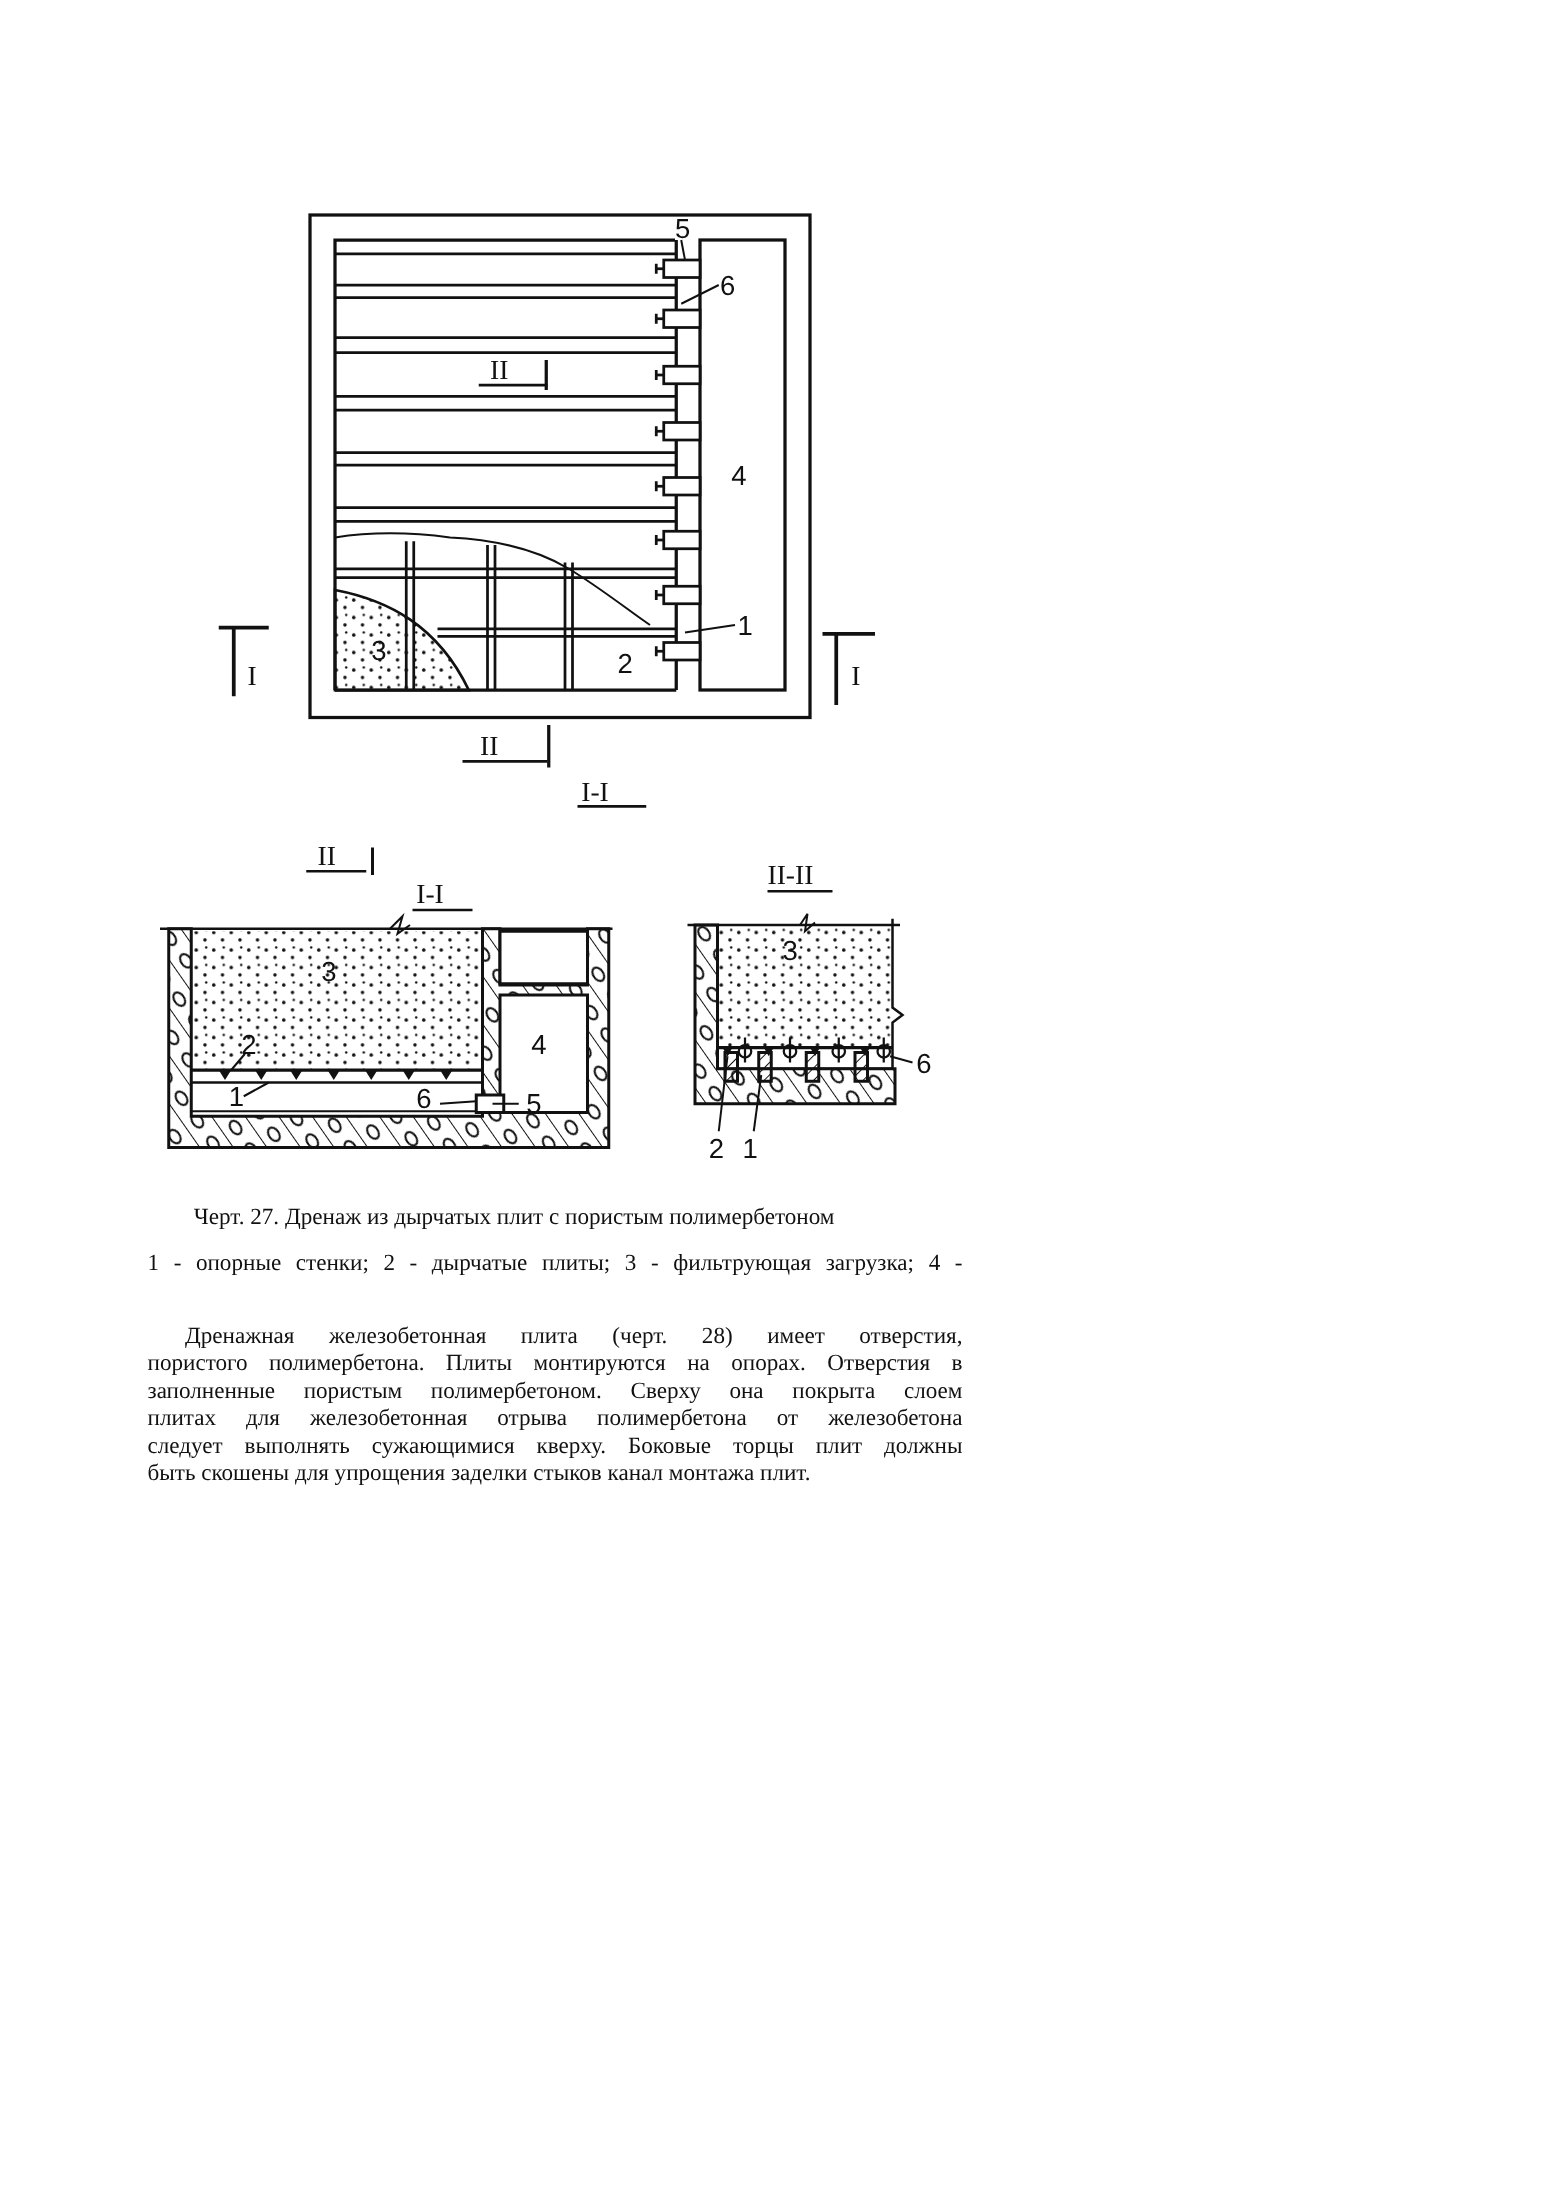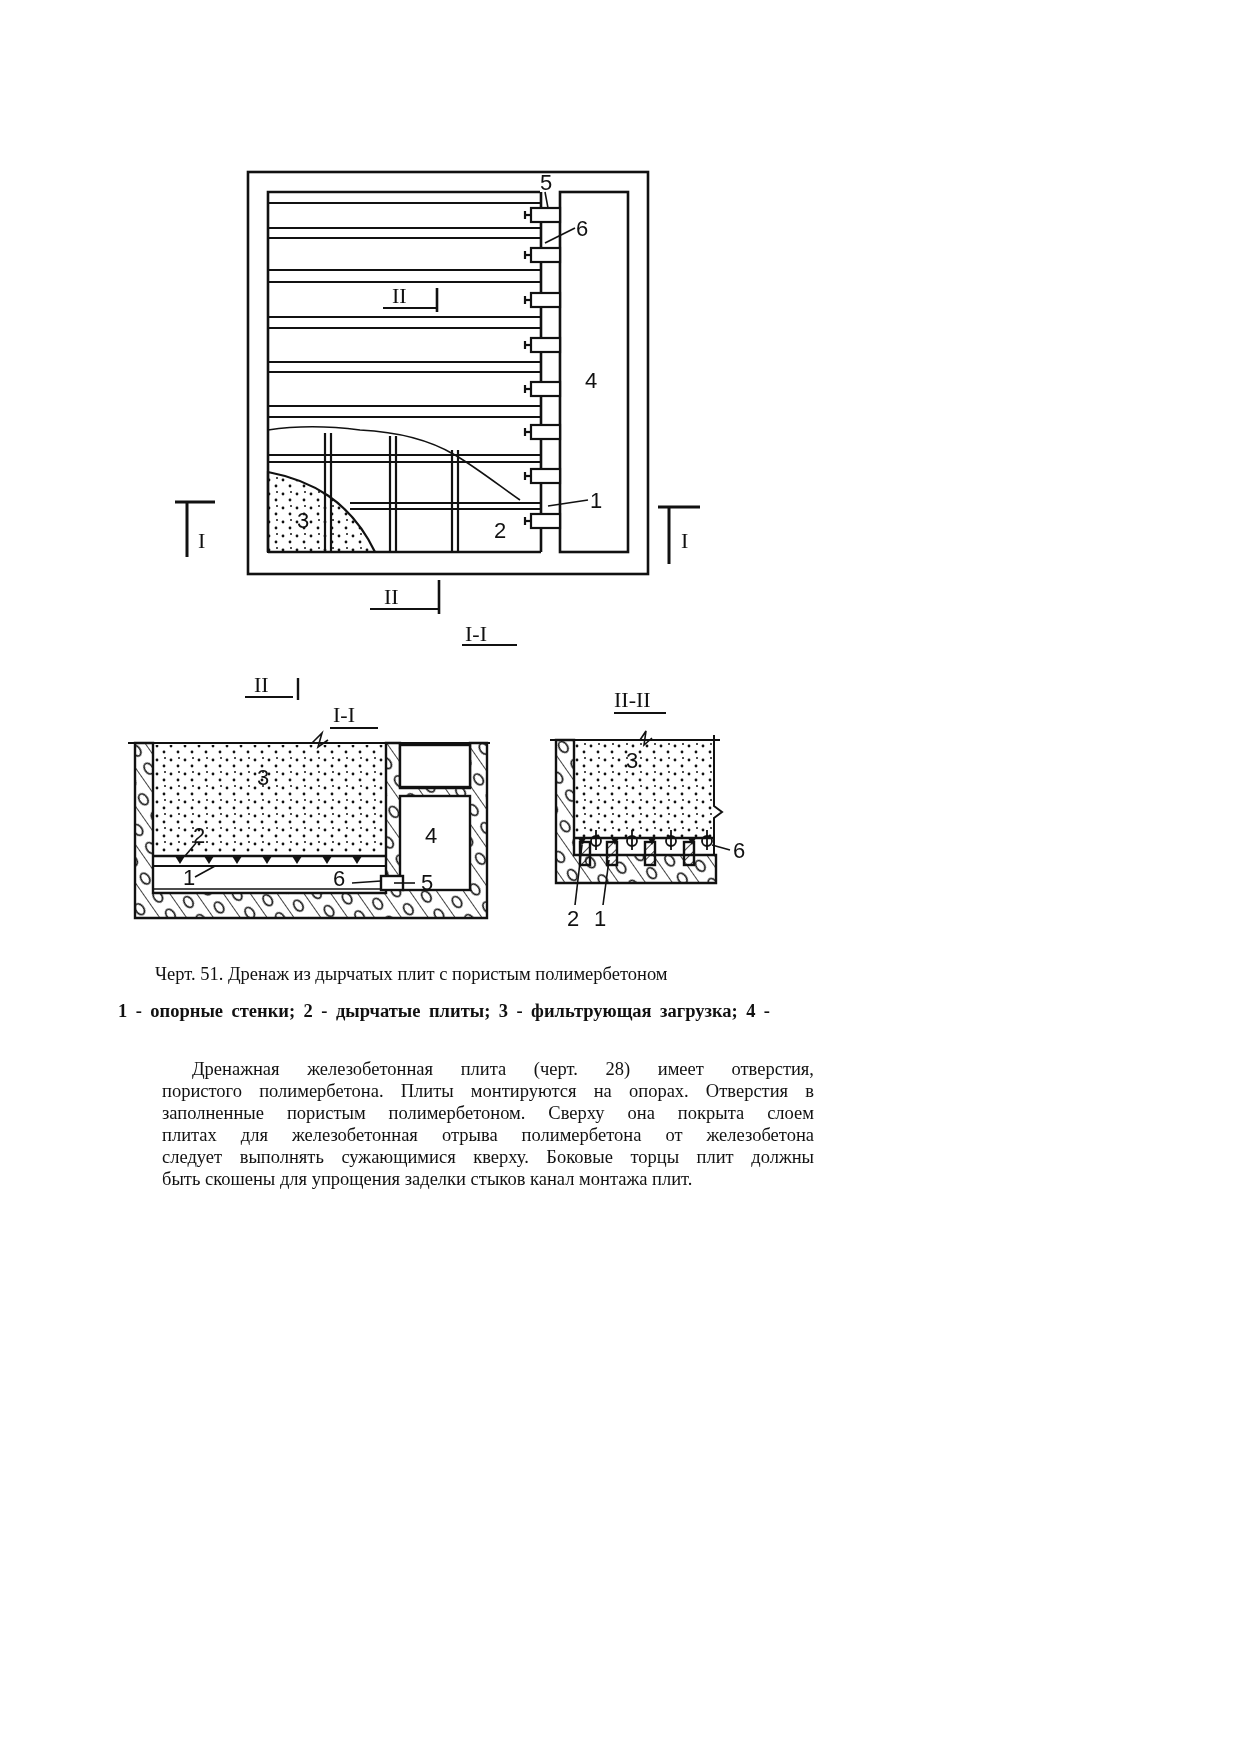--- a/index.html
+++ b/index.html
@@ -3,23 +3,23 @@
 <meta charset="utf-8">
 <style>
   html, body { margin:0; padding:0; background:#ffffff; }
   body { width:1240px; height:1755px; position:relative; overflow:hidden;
          font-family:"Liberation Serif","DejaVu Serif",serif; color:#111; }
   #figure { position:absolute; left:0; top:0; width:1240px; height:940px; }
   .svg-label { font-family:"Liberation Sans","DejaVu Sans",sans-serif; font-size:22px; fill:#111; }
   .svg-roman { font-family:"Liberation Serif","DejaVu Serif",serif; font-size:22px; fill:#111; }
   .caption { position:absolute; left:155px; top:962px; font-size:18.5px; line-height:24px; }
   .legend { position:absolute; left:118px; top:1000px; width:652px; font-size:18.5px;
-            line-height:22px; text-align:justify;font-weight:bold; }
+            line-height:22px; text-align:justify; }
   .para { position:absolute; left:118px; top:1058px; width:652px; font-size:18.5px;
-          line-height:22px; text-align:justify; text-indent:30px;margin-left:44px; }
+          line-height:22px; text-align:justify; text-indent:30px; }
   .line { display:block; text-align:justify; text-align-last:justify; }
   .line.last { text-align-last:left; }
 </style>
 </head>
 <body>
 
 <svg id="figure" viewBox="0 0 1240 940" xmlns="http://www.w3.org/2000/svg">
   <defs>
     <pattern id="dots" width="14" height="14" patternUnits="userSpaceOnUse">
       <circle cx="3" cy="4" r="1.4" fill="#111"></circle>
@@ -215,21 +215,21 @@
   </g>
   <g>
     <text class="svg-roman" x="614" y="707">II-II</text>
     <text class="svg-label" x="626" y="768">3</text>
     <text class="svg-label" x="567" y="926">2</text>
     <text class="svg-label" x="594" y="926">1</text>
     <text class="svg-label" x="733" y="858">6</text>
   </g>
 </svg>
 
-<div class="caption">Черт. 51. Дренаж из дырчатых плит с пористым полимербетоном</div>
+<div class="caption">Черт. 27. Дренаж из дырчатых плит с пористым полимербетоном</div>
 
 <div class="legend">
   <span class="line">1 - опорные стенки; 2 - дырчатые плиты; 3 - фильтрующая загрузка; 4 -</span>
 </div>
 
 <div class="para">
   <span class="line" style="text-indent:30px">Дренажная железобетонная плита (черт. 28) имеет отверстия,</span>
   <span class="line" style="text-indent:0">пористого полимербетона. Плиты монтируются на опорах. Отверстия в</span>
   <span class="line" style="text-indent:0">заполненные пористым полимербетоном. Сверху она покрыта слоем</span>
   <span class="line" style="text-indent:0">плитах для железобетонная отрыва полимербетона от железобетона</span>

